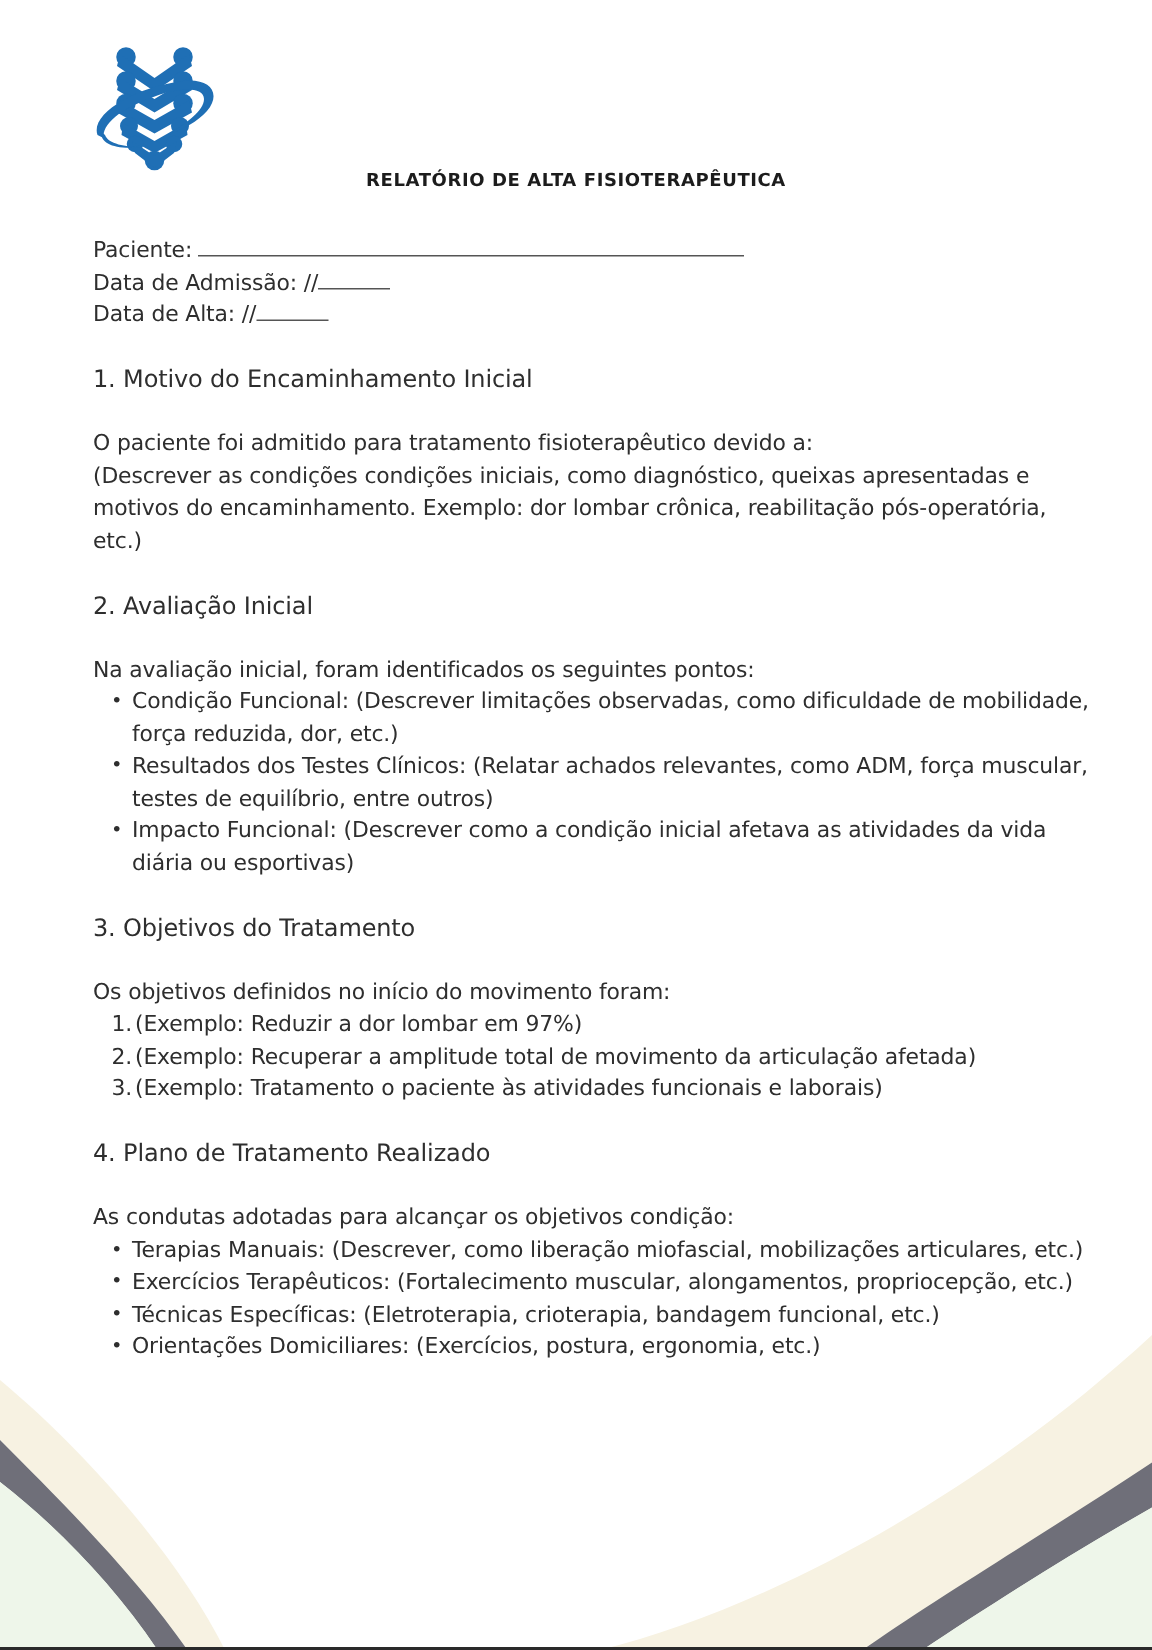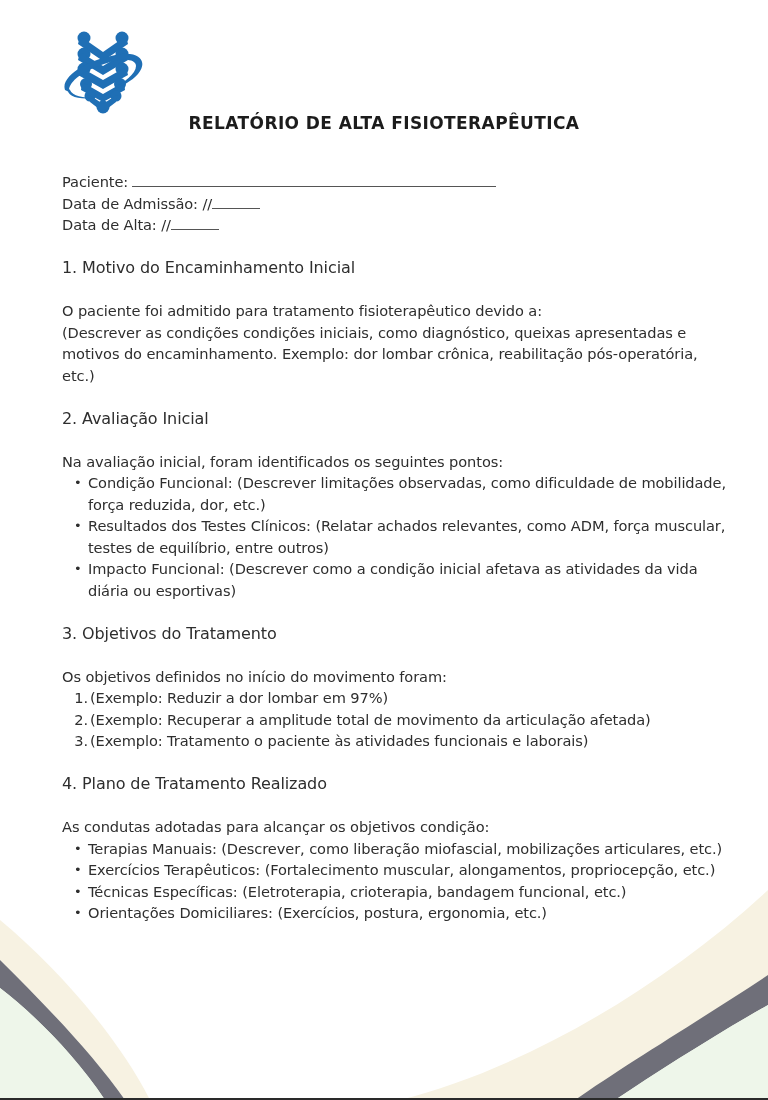--- a/index.html
+++ b/index.html
@@ -5,25 +5,25 @@
   * { margin: 0; padding: 0; box-sizing: border-box; }
   html, body { width: 768px; height: 1100px; background: #ffffff; overflow: hidden; }
   body {
     position: relative;
     font-family: "DejaVu Sans", sans-serif;
     color: #2e2e2e;
   }
   .logo { position: absolute; left: 60px; top: 28px; width: 86px; height: 88px; }
   .title {
     position: absolute; left: 0; right: 0; top: 113px;
-    text-align: center; font-weight: bold; font-size: 17px; letter-spacing: 0.4px;
+    text-align: center; font-weight: bold; font-size: 12px; letter-spacing: 0.4px;
     color: #1c1c1c;
   }
   .content {
-    position: absolute; left: 62px; top: 171px; width: 670px;
+    position: absolute; left: 62px; top: 156px; width: 670px;
     font-size: 14.6px; line-height: 21.5px; letter-spacing: -0.1px;
   }
   .field { display: flex; align-items: baseline; white-space: nowrap; }
   .blank { display: inline-block; border-bottom: 1.2px solid #555; height: 14px; margin-left: 4px; }
   .gap { height: 21.5px; }
   .section-title { font-size: 16px; }
   ul.bullets { list-style: none; padding-left: 10px; }
   ul.bullets li { position: relative; padding-left: 16px; }
   ul.bullets li::before {
     content: "•"; position: absolute; left: 2px; top: 0; font-size: 13px;

